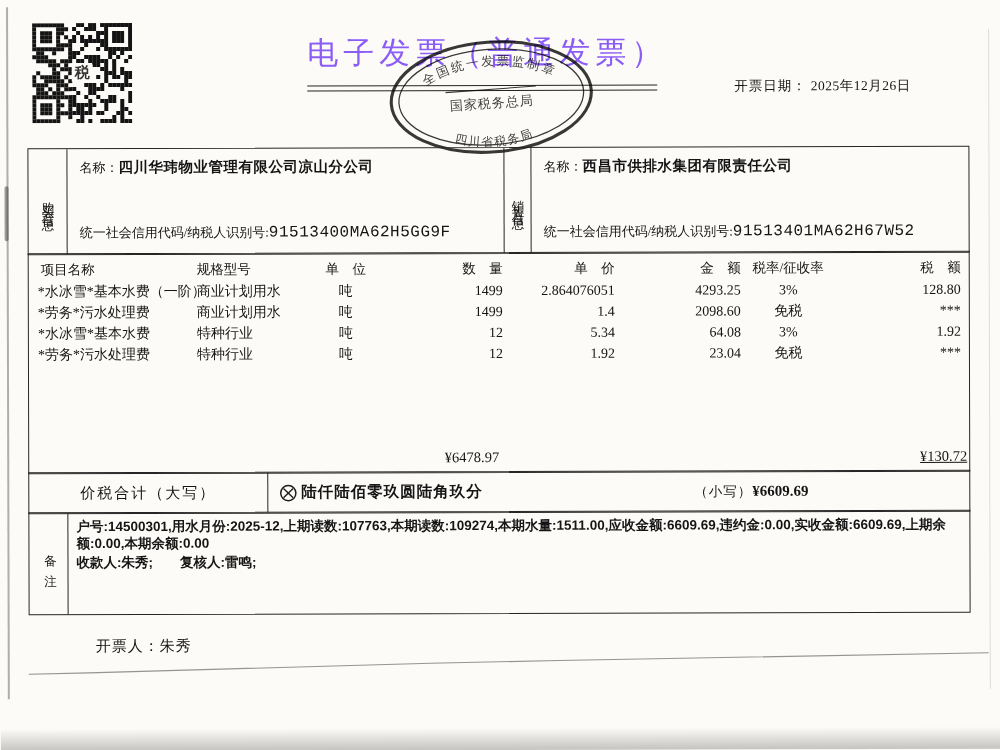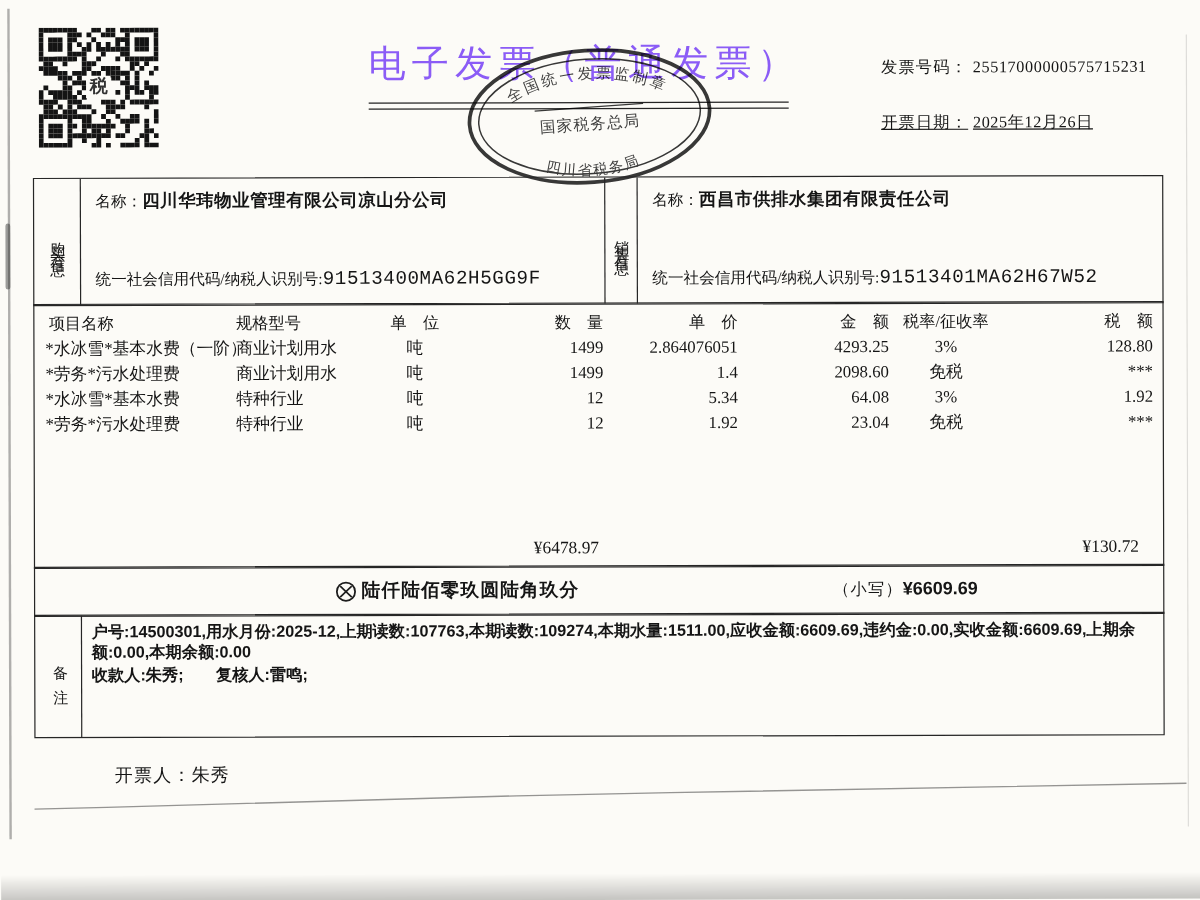--- a/index.html
+++ b/index.html
@@ -22,21 +22,21 @@
       background:#fcfbf7;padding:1px 3px;font-size:15px;font-weight:bold;color:#333;line-height:1;}
   .title{position:absolute;left:488px;top:32px;transform:translateX(-50%);
       font-size:31px;letter-spacing:5px;white-space:nowrap;color:#8b5cf6;}
   .title-rule{position:absolute;left:308px;top:85px;width:350px;height:4px;
       border-top:1.7px solid #242424;border-bottom:1.7px solid #242424;}
   .stamp{position:absolute;left:386px;top:34px;width:212px;height:126px;
       transform:rotate(-4deg);opacity:.88;mix-blend-mode:multiply;}
   .meta{position:absolute;left:735px;font-size:13.5px;white-space:nowrap;}
   .meta .lab{letter-spacing:1px;}
   .meta .val{margin-left:4px;letter-spacing:.5px;}
-  .meta1{top:48px;} .meta2{top:94px;text-decoration:underline;}
+  .meta1{top:48px;} .meta2{top:78px;}
 
   
   .box{position:absolute;left:28px;width:942px;border:1.6px solid #262626;box-sizing:border-box;background:transparent;}
   .boxA{top:147px;height:107px;}
   .boxB{top:252px;height:221px;display:flex;flex-direction:column;}
   .boxC{top:471px;height:42px;}
   .boxD{top:511px;height:103px;}
 
   
   .vlab{position:absolute;top:0;bottom:0;display:flex;align-items:center;justify-content:center;
@@ -63,32 +63,32 @@
   .c4{width:132px;text-align:right;}
   .c5{width:112px;text-align:right;}
   .c6{width:126px;text-align:right;}
   .c7{width:95px;text-align:center;}
   .c8{flex:1;text-align:right;padding-right:8px;}
   .thead .c1{padding-left:12px;}
   .thead .c2{text-align:left;}
   .spacer{flex:1;}
   .total-row{display:flex;align-items:center;height:30px;font-size:14.5px;}
   .total-row .tc1{width:292px;text-align:center;letter-spacing:2px;box-sizing:border-box;}
-  .total-row .c8{padding-right:20px;}
+  .total-row .c8{padding-right:2px;text-decoration:underline;}
 
   
   .sum-lab{position:absolute;left:0;top:0;bottom:0;width:239px;border-right:1.4px solid #262626;
       display:flex;align-items:center;justify-content:center;font-size:15px;letter-spacing:2px;box-sizing:border-box;}
   .sum-right{position:absolute;left:239px;right:0;top:0;bottom:0;}
   .sum-words{position:absolute;left:11px;top:50%;transform:translateY(-50%);
       display:flex;align-items:center;font-family:"Liberation Sans",sans-serif;font-weight:600;font-size:15.5px;letter-spacing:1px;}
   .cx-icon{margin-right:4px;display:inline-block;}
   .sum-small{position:absolute;left:426px;top:50%;transform:translateY(-50%);white-space:nowrap;}
   .sum-small .lab{font-size:13.5px;letter-spacing:1px;}
-  .sum-small .val{font-family:Liberation Sans, sans-serif;font-weight:600;font-size:15px;}
+  .sum-small .val{font-family:Liberation Serif, serif;font-weight:600;font-size:15px;}
 
   
   .rem-lab{left:0;width:39px;letter-spacing:20px;padding-left:3px;}
   .rem-body{position:absolute;left:39px;right:0;top:0;bottom:0;padding:5px 8px;box-sizing:border-box;
       font-family:"Liberation Sans",sans-serif;font-weight:600;font-size:13.5px;line-height:1.28;
       word-break:break-all;}
   .rem-staff{margin-top:1px;}
 
   
   .issuer{position:absolute;left:95px;top:636px;font-size:15px;letter-spacing:1px;}
@@ -445,23 +445,20 @@
     <text font-size="13" letter-spacing="2.5">
       <textPath href="#arcTop" startOffset="50%" text-anchor="middle">全国统一发票监制章</textPath>
     </text>
     <line x1="63" y1="57" x2="157" y2="57" stroke="#1c1c1c" stroke-width="1.1"></line>
     <text x="110" y="76" text-anchor="middle" font-size="13.5" letter-spacing="1">国家税务总局</text>
     <text font-size="12.5" letter-spacing="1.5">
       <textPath href="#arcBot" startOffset="50%" text-anchor="middle">四川省税务局</textPath>
     </text>
   </svg>
 
-  <div class="meta meta1">
-    <span class="lab">发票号码：</span><span class="val">25517000000575715231</span>
-  </div>
   <div class="meta meta2">
     <span class="lab">开票日期：</span><span class="val">2025年12月26日</span>
   </div>
 
   <div class="box boxA" style="border-color: rgb(38, 38, 38);">
     <div class="vlab party-lab-buyer" style="border-color: rgb(38, 38, 38);">购买方信息</div>
     <div class="party-buyer" style="border-color: rgb(38, 38, 38);">
       <div class="party-inner">
         <div>
           <span class="nm-lab">名称：</span><span class="nm-val">四川华玮物业管理有限公司凉山分公司</span>
@@ -545,20 +542,21 @@
       <div class="c c3"></div>
           <div class="c c4"></div>
           <div class="c c5" style="width:162px"></div>
       <div class="c c6">¥6478.97</div>
       <div class="c c7"></div>
       <div class="c c8">¥130.72</div>
     </div>
   </div>
 
   <div class="box boxC" style="border-color: rgb(38, 38, 38);">
+    <div class="sum-lab">价税合计（大写）</div>
     <div class="sum-right">
       <div class="sum-words">
         <svg class="cx-icon" width="18" height="18" viewBox="0 0 18 18">
           <circle cx="9" cy="9" r="7.6" fill="none" stroke="#1d1d1d" stroke-width="1.5"></circle>
           <line x1="4.2" y1="4.4" x2="13.8" y2="13.6" stroke="#1d1d1d" stroke-width="1.4"></line>
           <line x1="13.8" y1="4.4" x2="4.2" y2="13.6" stroke="#1d1d1d" stroke-width="1.4"></line>
         </svg>
         <span>陆仟陆佰零玖圆陆角玖分</span>
       </div>
       <div class="sum-small">

